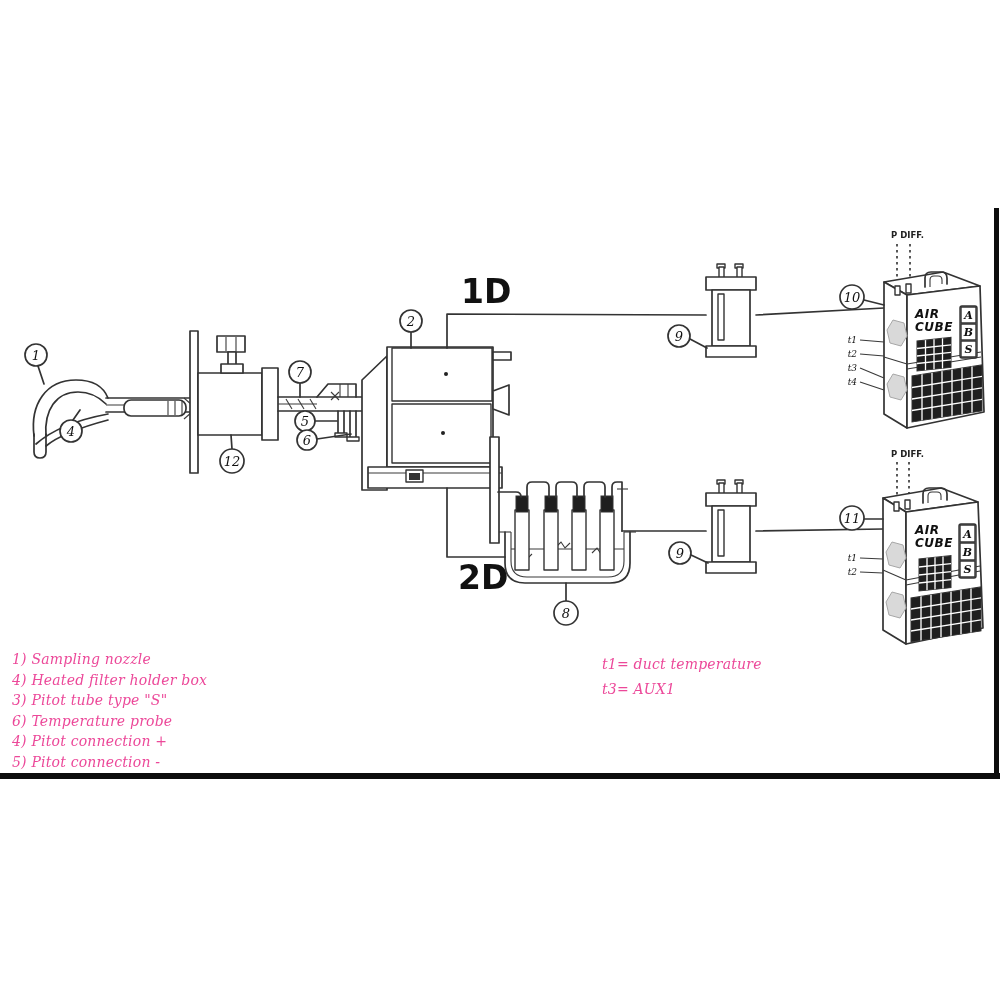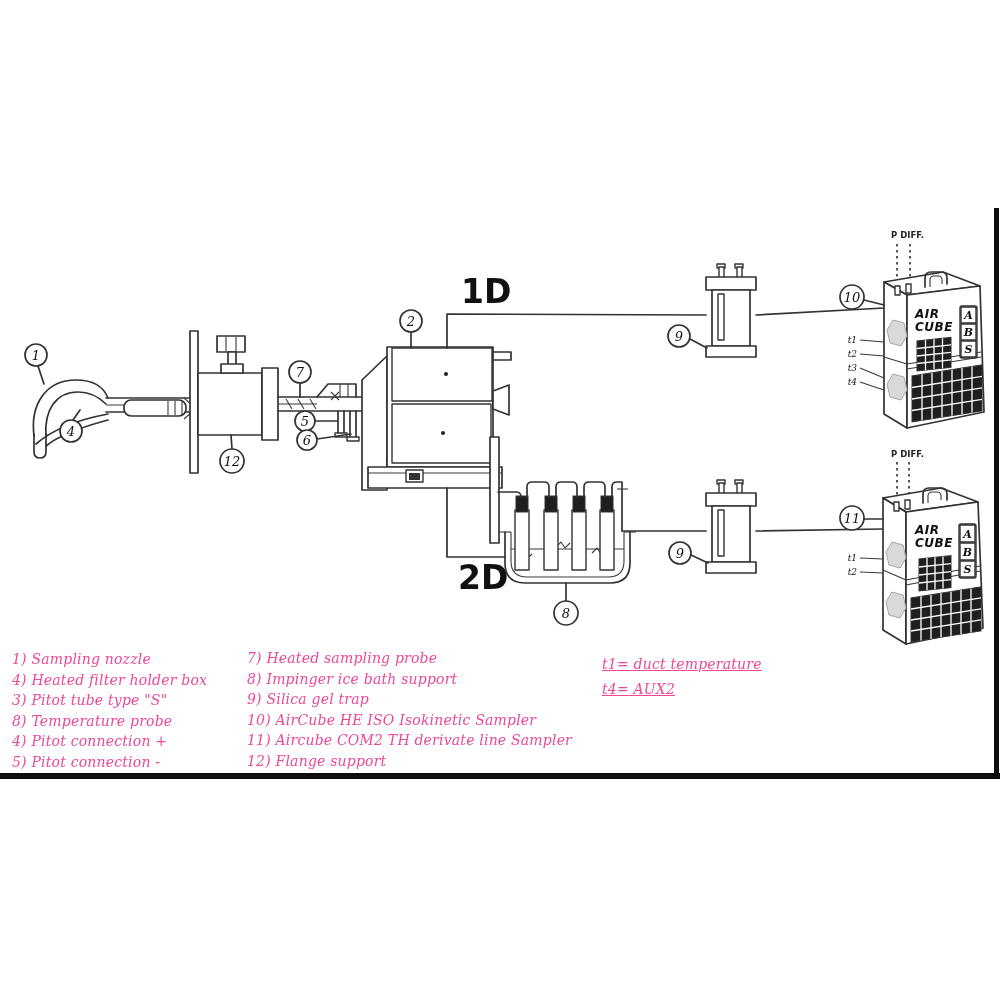--- a/index.html
+++ b/index.html
@@ -341,32 +341,24 @@
 
     <circle class="wh" cx="852" cy="518" r="12"></circle>
     <text class="callout-num" x="852" y="523">11</text>
   </g>
 </svg>
 
   <div class="legend-col" style="left:12px;top:649px;">
     <div>1) Sampling nozzle</div>
     <div>4) Heated filter holder box</div>
     <div>3) Pitot tube type "S"</div>
-    <div>8) Temperature probe</div>
+    <div>6) Temperature probe</div>
     <div>4) Pitot connection +</div>
     <div>5) Pitot connection -</div>
   </div>
 
-  <div class="legend-col" style="left:247px;top:648px;">
-    <div>7) Heated sampling probe</div>
-    <div>8) Impinger ice bath support</div>
-    <div>9) Silica gel trap</div>
-    <div>10) AirCube HE ISO Isokinetic Sampler</div>
-    <div>11) Aircube COM2 TH derivate line Sampler</div>
-    <div>12) Flange support</div>
+
+  <div class="legend-col c3" style="left:602px;top:652px;">
+    <div>t1= duct temperature</div>
+    <div>t3= AUX1</div>
   </div>
 
-  <div class="legend-col c3" style="left:602px;top:652px;text-decoration:underline;">
-    <div>t1= duct temperature</div>
-    <div>t4= AUX2</div>
-  </div>
-
 </div>
 
 </body></html>

